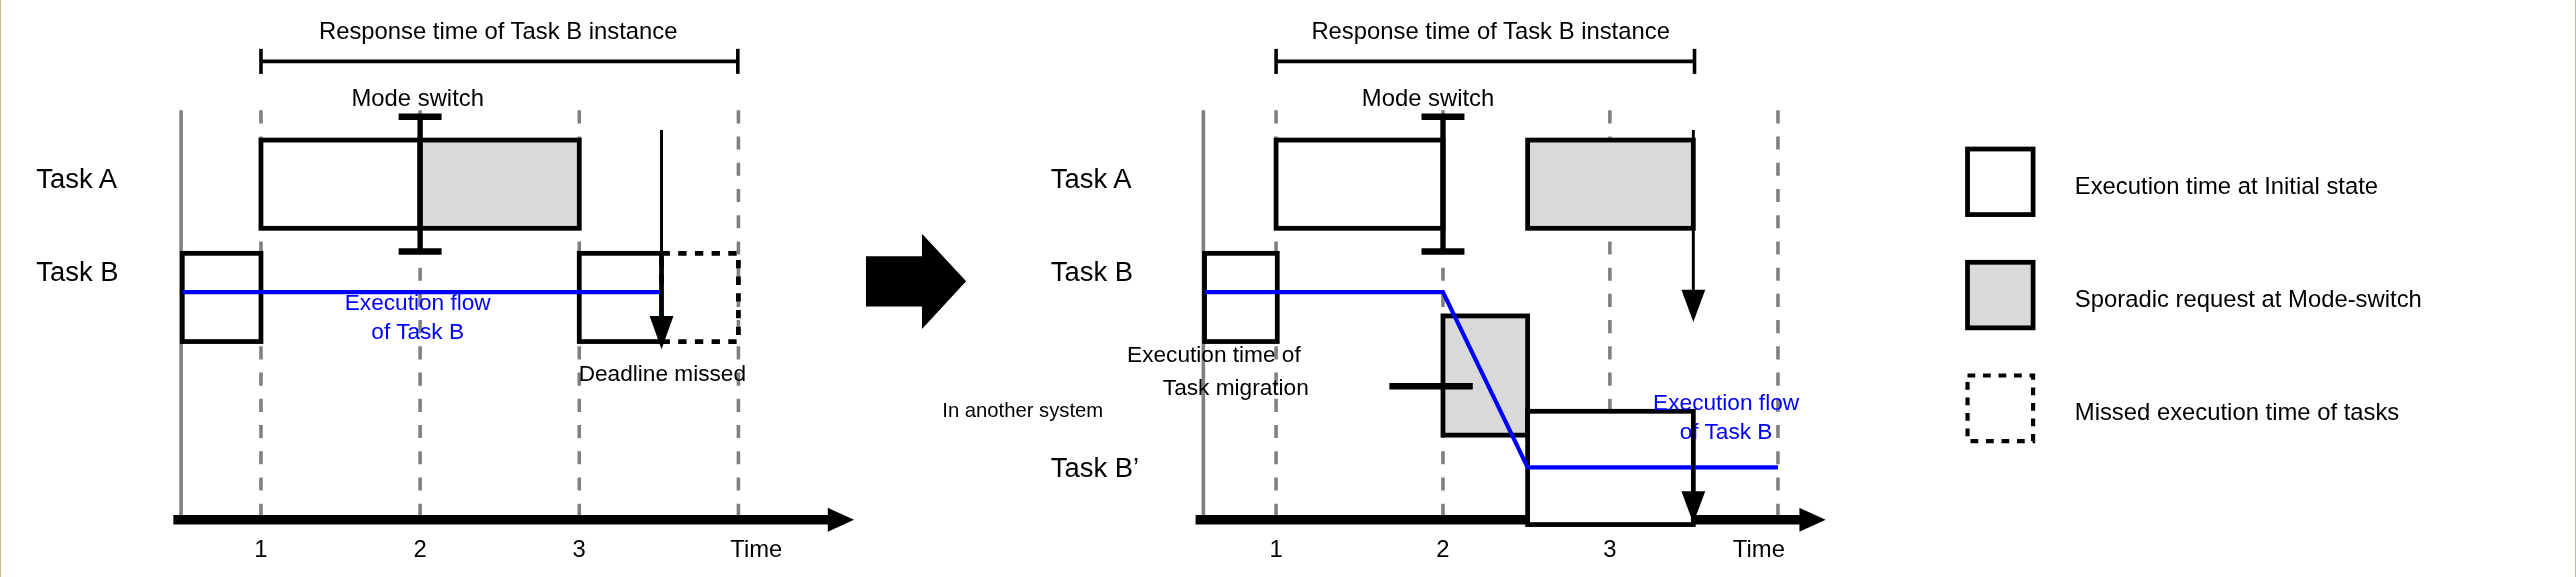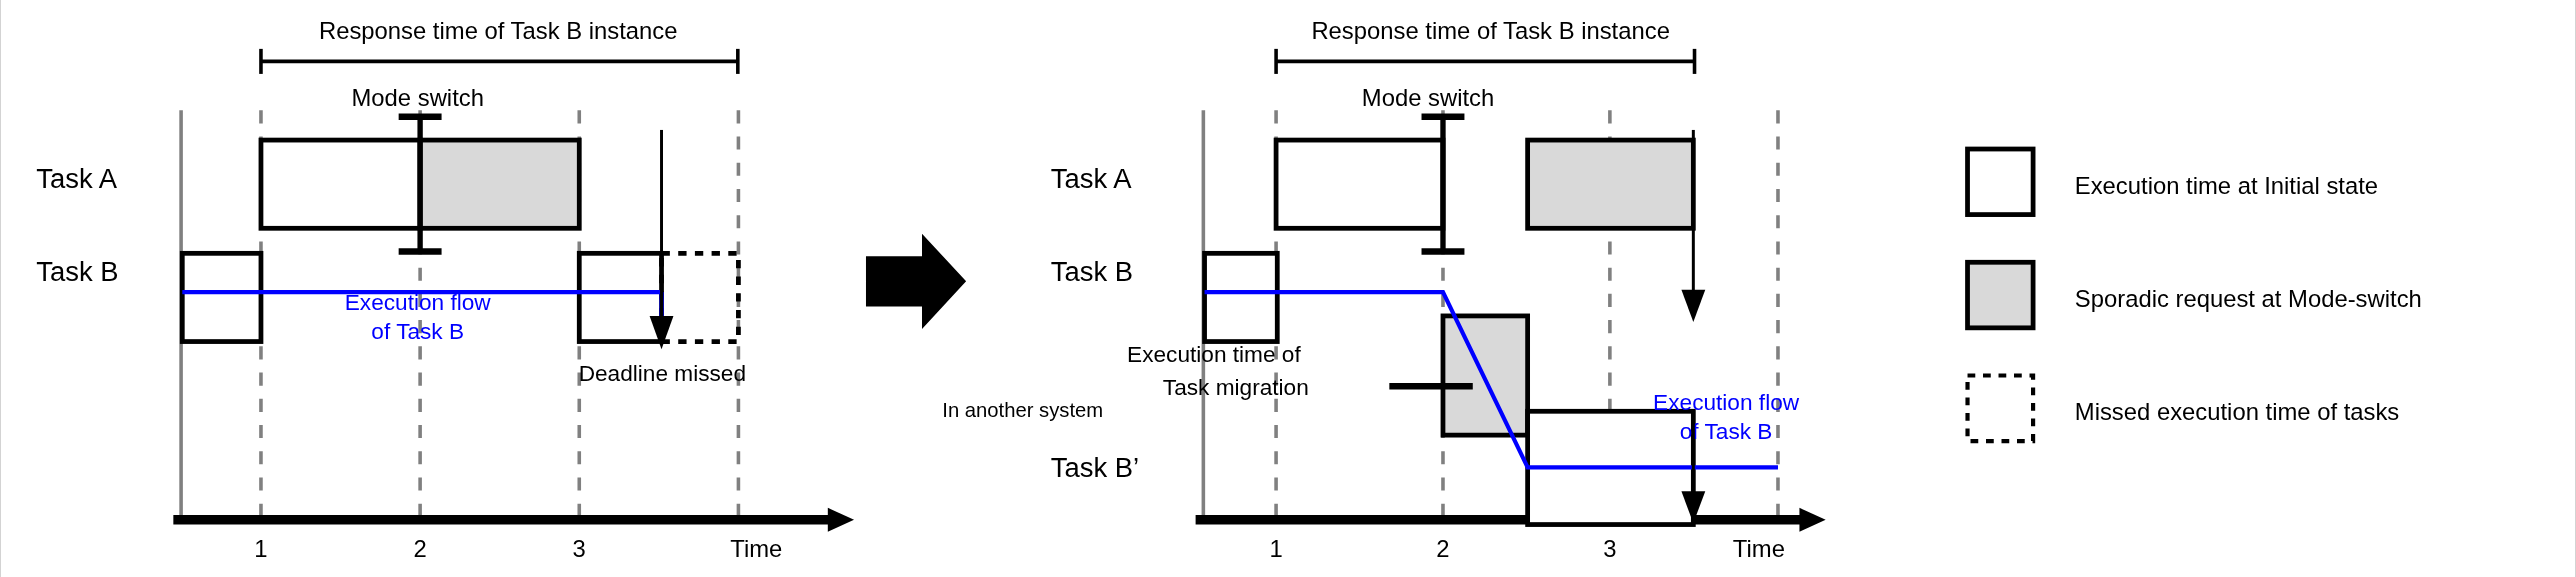--- a/index.html
+++ b/index.html
@@ -1,17 +1,17 @@
 <!DOCTYPE html>
 <html style="font-size:9.5px"><head>
 <meta charset="utf-8">
 <style>
   html,body{margin:0;padding:0;background:#ffffff;}
   body{width:2576px;height:577px;overflow:hidden;font-family:"Liberation Sans",sans-serif;}
-  #stage{position:relative;width:2576px;height:577px;background:#a3a3a3;}
+  #stage{position:relative;width:2576px;height:577px;background:#a16207;}
   svg{display:block;}
   text{font-family:"Liberation Sans",sans-serif;fill:#000;}
   .t-label{font-size:46px;}
   .t-axis{font-size:40px;}
   .t-note{font-size:38px;}
   .t-blue{font-size:38px;fill:#0000ff;}
   .t-head{font-size:40px;}
   .t-legend{font-size:40px;}
   .t-small{font-size:34px;}
 </style>

